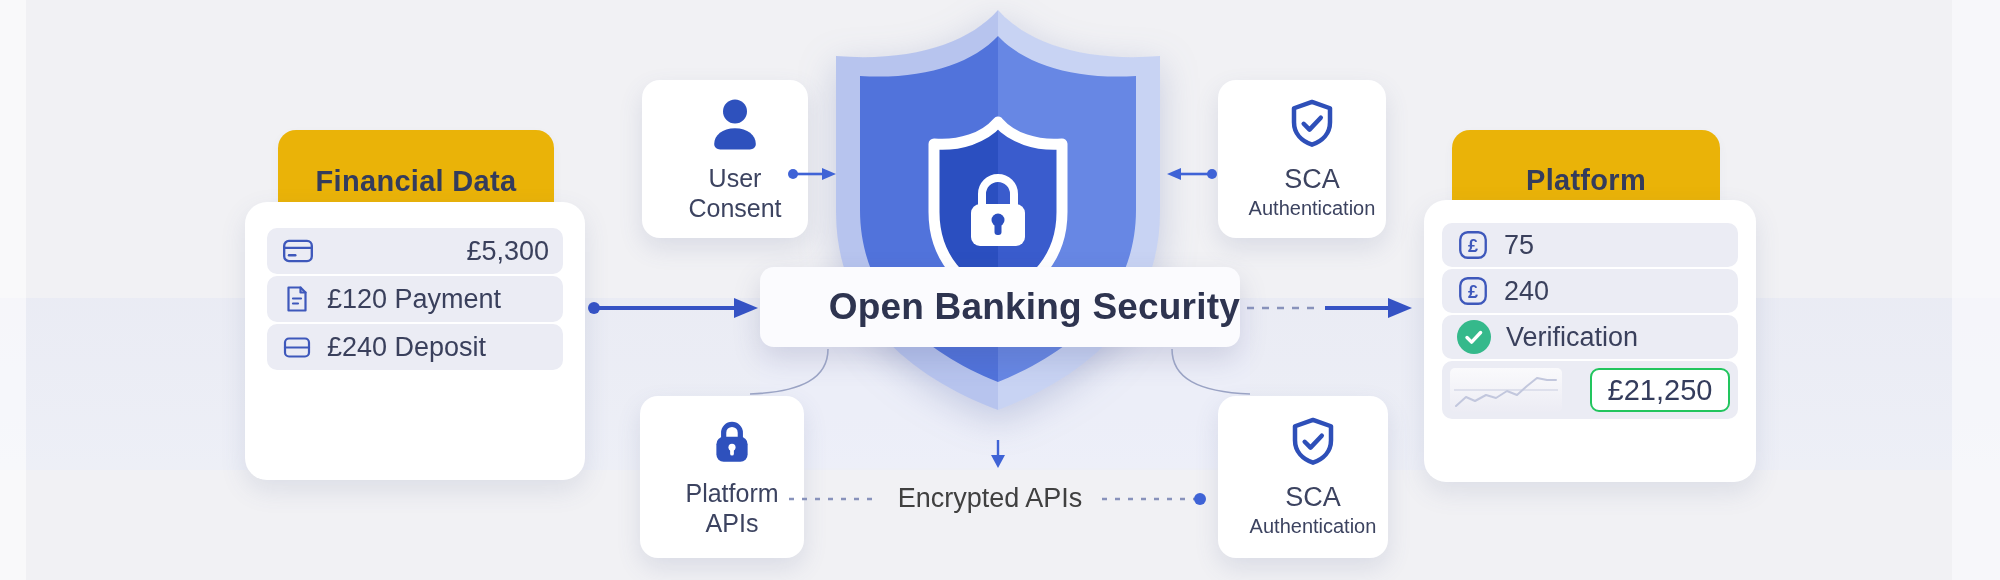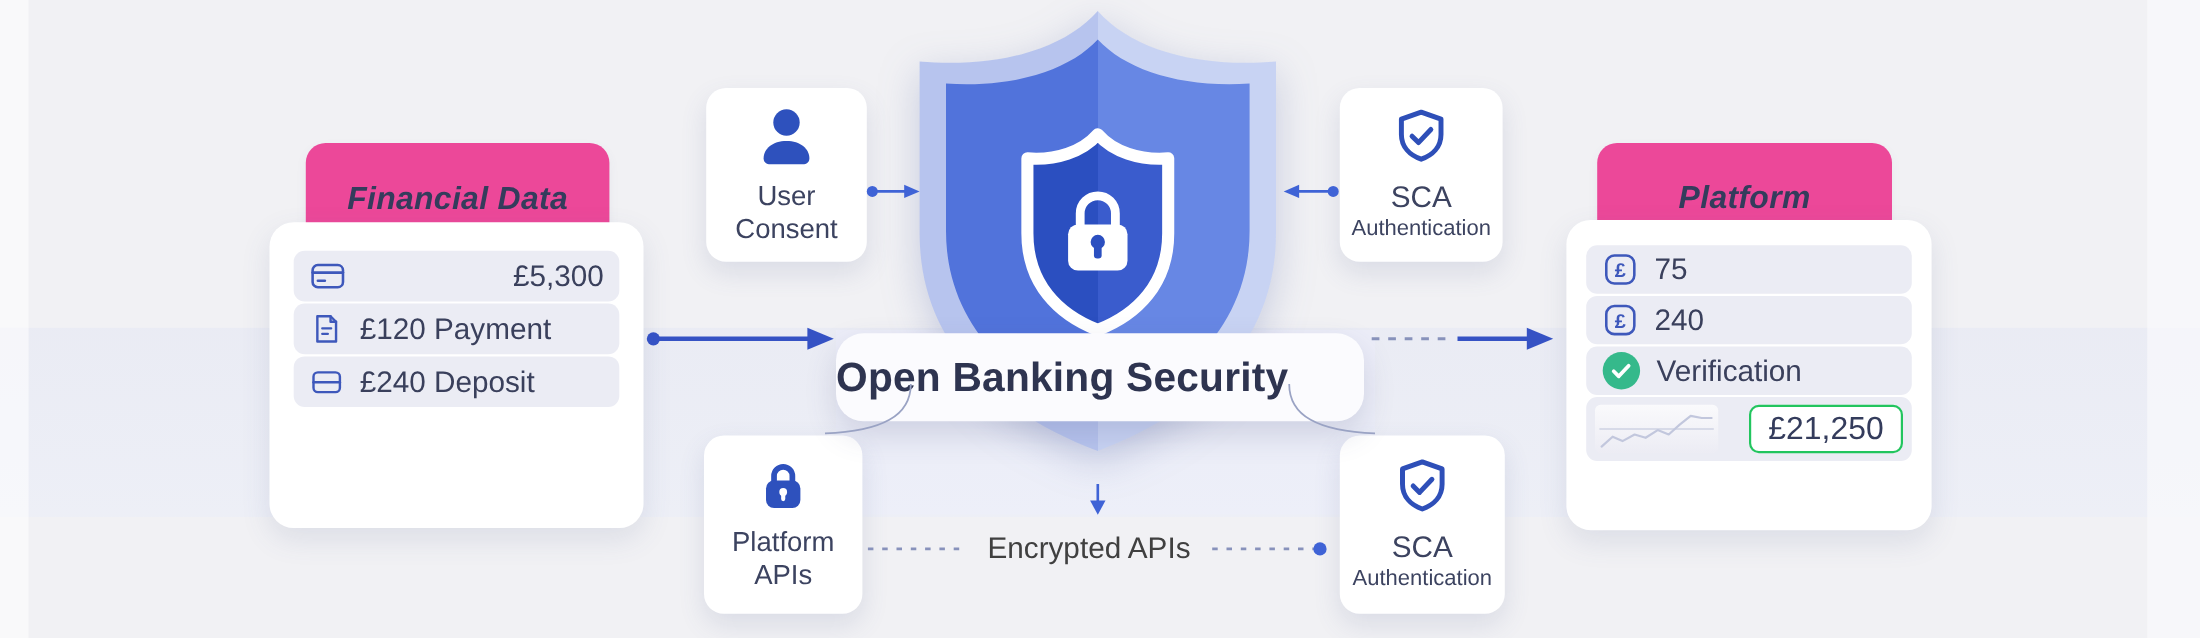--- a/index.html
+++ b/index.html
@@ -10,54 +10,54 @@
     color:#353c5a;
   }
   .bg-band{position:absolute;left:0;top:298px;width:2000px;height:172px;
     background:linear-gradient(180deg,rgba(228,231,244,.55),rgba(235,238,248,.65));}
   .bg-center{position:absolute;left:760px;top:300px;width:490px;height:168px;
     background:rgba(236,239,250,.6);}
   .edge{position:absolute;top:0;height:580px;background:rgba(255,255,255,.55);}
   .edge.l{left:0;width:26px;}
   .edge.r{right:0;width:48px;background:rgba(252,252,254,.6);}
 
-  .tab{position:absolute;background:#ec4899;border-radius:18px;
+  .tab{position:absolute;background:#eab308;border-radius:18px;
     display:flex;align-items:center;justify-content:center;
-    box-shadow:0 4px 10px rgba(80,90,140,.05);font-style:italic;}
+    box-shadow:0 4px 10px rgba(80,90,140,.05);}
   .tab span{font-size:29px;font-weight:700;color:#343c5c;letter-spacing:.3px;}
   .card{position:absolute;background:#ffffff;border-radius:22px;
     box-shadow:0 10px 26px rgba(80,90,140,.13);}
 
   
   .list-card{display:flex;flex-direction:column;gap:2px;box-sizing:border-box;text-align:center;}
   .fin-card{left:245px;top:202px;width:340px;height:278px;padding:26px 22px;}
   .plat-card{left:1424px;top:200px;width:332px;height:282px;padding:23px 18px;}
   .row{background:#ebecf4;border-radius:10px;height:46px;display:flex;
     align-items:center;gap:14px;padding:0 14px;box-sizing:border-box;flex:none;}
   .row .txt{font-size:27px;color:#3a405c;}
   .row.spread{justify-content:space-between;}
   .plat-card .row{height:44px;}
   .row.tall{height:58px;justify-content:space-between;padding:0 8px;}
   .icon{flex:none;display:flex;align-items:center;justify-content:center;}
 
   
   .node{position:absolute;background:#ffffff;border-radius:18px;
     box-shadow:0 10px 24px rgba(80,90,140,.14);
     display:flex;flex-direction:column;align-items:center;justify-content:center;
-    text-align:center;z-index:4;}
+    text-align:center;z-index:4;padding-left:20px;}
   .node .l1{font-size:25px;color:#3c4360;line-height:1.22;}
   .node .l2{font-size:25px;color:#3c4360;line-height:1.22;}
   .node.sca .l1{font-size:27px;}
   .node.sca .l2{font-size:20px;}
   .node .icon{margin-bottom:12px;}
 
   .title-box{position:absolute;left:760px;top:267px;width:480px;height:80px;
-    background:#fbfbfe;border-radius:25px;z-index:5;
+    background:#fbfbfe;border-radius:14px;z-index:5;
     box-shadow:0 12px 28px rgba(70,80,130,.18);
-    display:flex;align-items:center;justify-content:flex-start;margin-top:36px;}
+    display:flex;align-items:center;justify-content:flex-end;}
   .title-box span{font-size:37px;font-weight:700;color:#2e3450;letter-spacing:.2px;}
 
   .shield-wrap{position:absolute;left:822px;top:4px;width:352px;height:414px;z-index:1;
     filter:drop-shadow(0 10px 18px rgba(70,90,160,.25));}
 
   .bottom-label{position:absolute;left:880px;top:483px;width:220px;text-align:center;
     font-size:27px;color:#404040;z-index:4;}
 
   .amount-box{background:#ffffff;border:2px solid #22c55e;border-radius:9px;
     width:140px;height:44px;display:flex;align-items:center;justify-content:center;box-sizing:border-box;}

